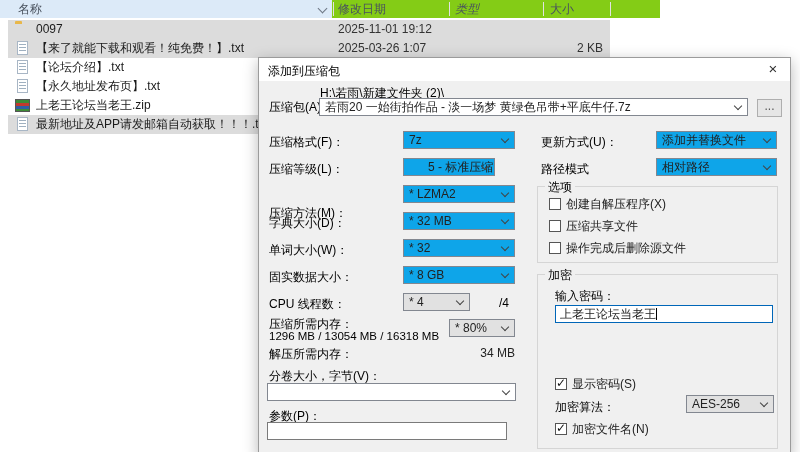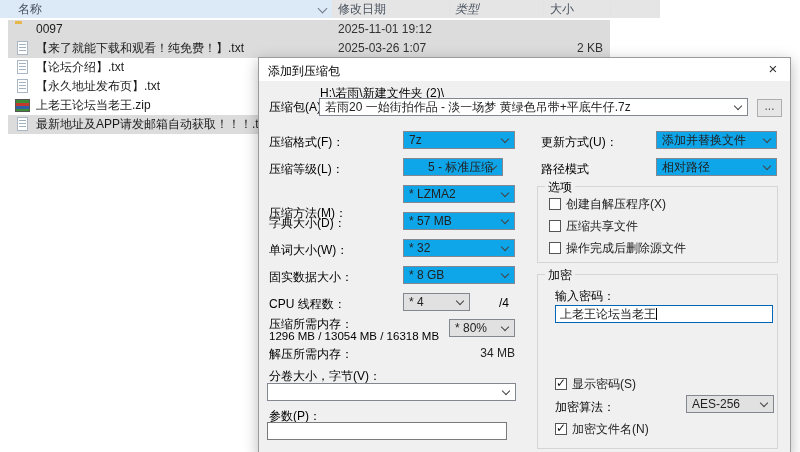--- a/index.html
+++ b/index.html
@@ -1,21 +1,21 @@
 <!DOCTYPE html>
 <html><head>
 <meta charset="utf-8">
 <style>
   * { margin:0; padding:0; box-sizing:border-box; }
   html,body { width:800px; height:452px; overflow:hidden; background:#fff;
     font-family:"Liberation Sans","DejaVu Sans",sans-serif; font-size:12px; color:#222; }
 
   
   .explorer { position:absolute; left:0; top:0; width:800px; height:452px; background:#fff; }
-  .col-headers { position:absolute; left:0; top:0; width:660px; height:18px; background:#e5e5e5; }
+  .col-headers { position:absolute; left:0; top:0; width:660px; height:18px; background:#84cc16; }
   .hdr { position:absolute; top:0; height:18px; line-height:18px; color:#49525e; }
   .hdr-name { left:0; width:332px; background:#dceaf8; padding-left:18px; }
   .hdr-sep { position:absolute; top:2px; width:1px; height:14px; background:#e2e2e2; }
   .filter-chevron { position:absolute; left:319px; top:5px; width:7px; height:7px;
     border-right:1.4px solid #6d7684; border-bottom:1.4px solid #6d7684; transform:rotate(45deg); }
   .file-row { position:absolute; left:8px; width:602px; height:19px; line-height:19px; }
   .file-row.sel { background:#dcdcdc; }
   .fcell-name { position:absolute; left:28px; top:0; white-space:nowrap; color:#1b1b1b; }
   .fcell-date { position:absolute; left:330px; top:0; color:#333; }
   .fcell-type { position:absolute; left:447px; top:0; color:#333;margin-top:36px; }
@@ -134,32 +134,32 @@
     <span class="dd-arrow"></span>
   </div>
   <div class="btn-browse">...</div>
 
   <div class="lbl" style="left:10px; top:76px;">压缩格式(F)：</div>
   <div class="dd" style="left:144px; top:73px; width:112px;">
     <span>7z</span><span class="dd-arrow"></span>
   </div>
 
   <div class="lbl" style="left:10px; top:103px;">压缩等级(L)：</div>
-  <div class="dd" style="left:144px; top:100px; width:100px;padding-left:24px;">
+  <div class="dd" style="left:144px; top:100px; width:92px;padding-left:24px;">
     <span>5 - 标准压缩</span><span class="dd-arrow"></span>
   </div>
 
   <div class="lbl" style="left:10px; top:130px;margin-top:17px;">压缩方法(M)：</div>
   <div class="dd" style="left:144px; top:127px; width:112px;">
     <span>* LZMA2</span><span class="dd-arrow"></span>
   </div>
 
   <div class="lbl" style="left:10px; top:157px;">字典大小(D)：</div>
   <div class="dd" style="left:144px; top:154px; width:112px;">
-    <span>* 57 MB</span><span class="dd-arrow"></span>
+    <span>* 32 MB</span><span class="dd-arrow"></span>
   </div>
 
   <div class="lbl" style="left:10px; top:184px;">单词大小(W)：</div>
   <div class="dd" style="left:144px; top:181px; width:112px;">
     <span>* 32</span><span class="dd-arrow"></span>
   </div>
 
   <div class="lbl" style="left:10px; top:211px;">固实数据大小：</div>
   <div class="dd" style="left:144px; top:208px; width:112px;">
     <span>* 8 GB</span><span class="dd-arrow"></span>

